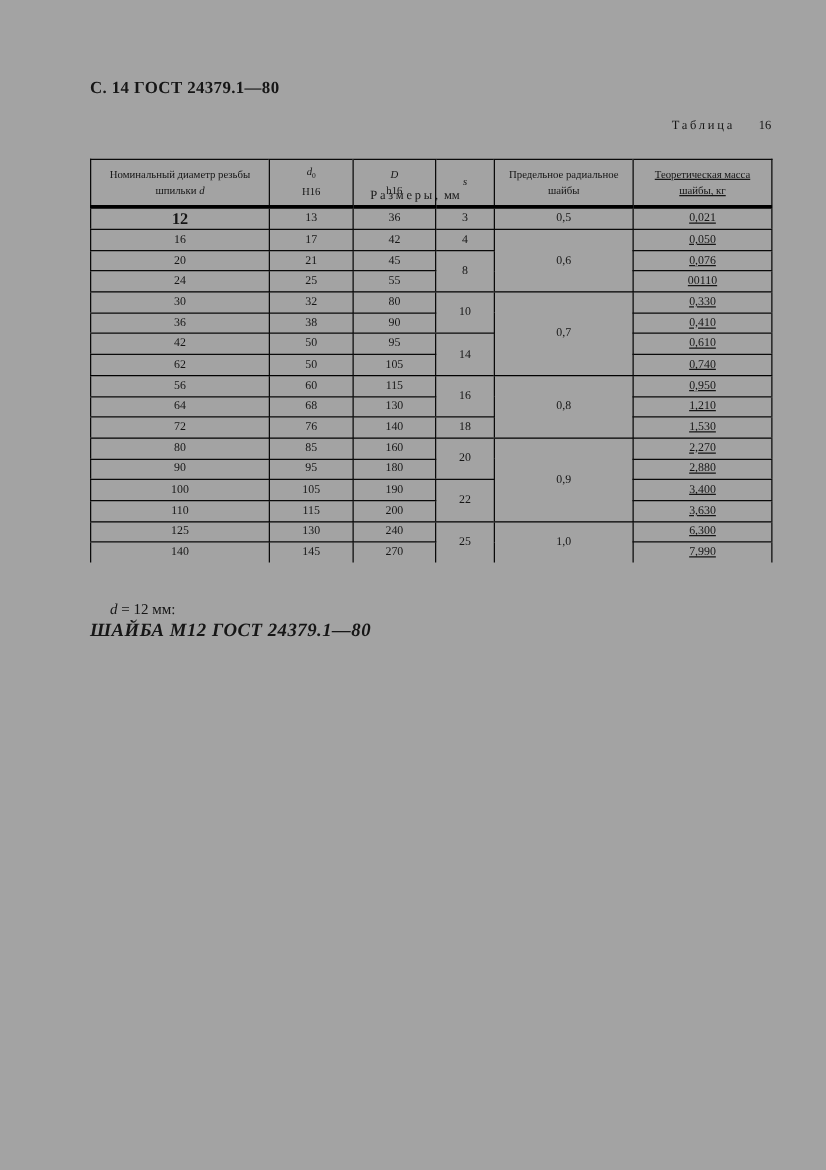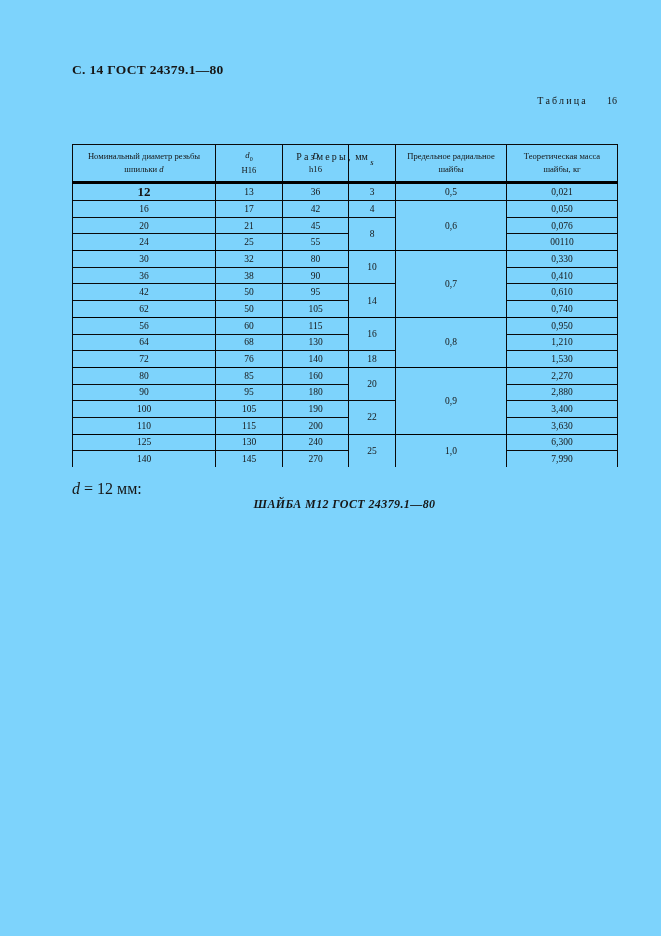--- a/index.html
+++ b/index.html
@@ -4,83 +4,83 @@
 <style>
   html, body { margin: 0; padding: 0; }
   body {
     width: 661px; height: 936px;
     background: #ffffff;
     font-family: "Liberation Serif", "DejaVu Serif", serif;
     color: #161616;
     position: relative;
     overflow: hidden;
   }
-  .page { position: absolute; inset: 0; background: #7dd3fc; }
+  .page { position: absolute; inset: 0; background: #a3a3a3; }
 
   .doc-header {
     position: absolute; left: 72px; top: 62px;
     font-weight: bold; font-size: 13.5px; letter-spacing: 0.3px;
     white-space: nowrap;
   }
   .table-caption {
     position: absolute; left: 72px; top: 95px; width: 545px;
     text-align: right; font-size: 10px; white-space: nowrap;
   }
   .table-caption .spaced { letter-spacing: 2.2px; margin-right: 19px; }
   .units-caption {
     position: absolute; left: 72px; top: 110px; width: 520px;
     text-align: center; font-size: 10px; white-space: nowrap; margin-top: 41px;
   }
   .units-caption .spaced { letter-spacing: 2.2px; }
 
   table.gost {
-    position: absolute; left: 72px; top: 144px;
+    position: absolute; left: 72px; top: 127px;
     width: 545px; table-layout: fixed;
     border-collapse: collapse;
     border-top: 1.5px solid #0a0a0a;
     border-left: 1px solid #0a0a0a;
     border-right: 1px solid #0a0a0a;
     border-bottom: none;
   }
   table.gost th {
     border-right: 1px solid #0a0a0a;
     border-bottom: 3px solid #000;
     font-weight: normal;
     font-size: 8.6px; line-height: 1.55;
     height: 34px; text-align: center; vertical-align: middle;
     padding: 1px 3px;
   }
-  table.gost th:last-child, table.gost td:last-child { border-right: none; }
+  table.gost th:last-child, table.gost td:last-child { border-right: none; text-decoration: underline; }
   table.gost td {
     border-right: 1px solid #0a0a0a;
     border-bottom: 1px solid #0a0a0a;
     font-size: 9.5px;
     height: 15.7px;
     text-align: center; vertical-align: middle;
     padding: 0 2px;
   }
   table.gost td.thick-bottom { border-bottom: 1.5px solid #000; }
   table.gost td.no-bottom { border-bottom: none; }
   table.gost td.big-cell { font-size: 13px; font-weight: bold; }
 
   .example-line1 {
     position: absolute; left: 72px; top: 463px; width: 545px;
     font-size: 10.5px; line-height: 1.25;
     text-align: justify; text-align-last: justify;
     text-indent: 33px; white-space: nowrap;
   }
   .example-line1 .spaced { letter-spacing: 2.6px; }
   .example-line2 {
-    position: absolute; left: 72px; top: 480px;
-    font-size: 16px; white-space: nowrap;
+    position: absolute; left: 88px; top: 480px;
+    font-size: 12px; white-space: nowrap;
   }
   .designation {
     position: absolute; left: 72px; top: 497px; width: 545px;
-    text-align: center; font-style: italic; font-weight: bold;
-    font-size: 12px; letter-spacing: 0.4px; white-space: nowrap;
+    text-align: left; font-style: italic; font-weight: bold;
+    font-size: 15px; letter-spacing: 0.4px; white-space: nowrap;
   }
   i.sym { font-style: italic; }
   sub { font-size: 0.7em; }
 </style>
 </head>
 <body>
 
 <div class="page">
 
   <div class="doc-header">С. 14 ГОСТ 24379.1—80</div>

